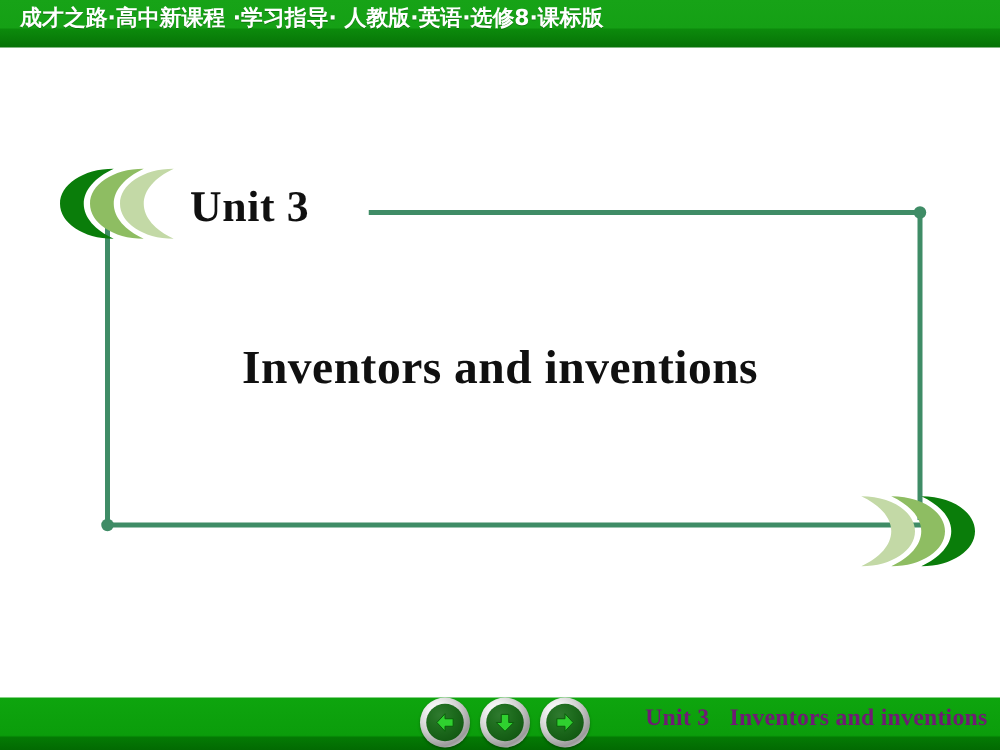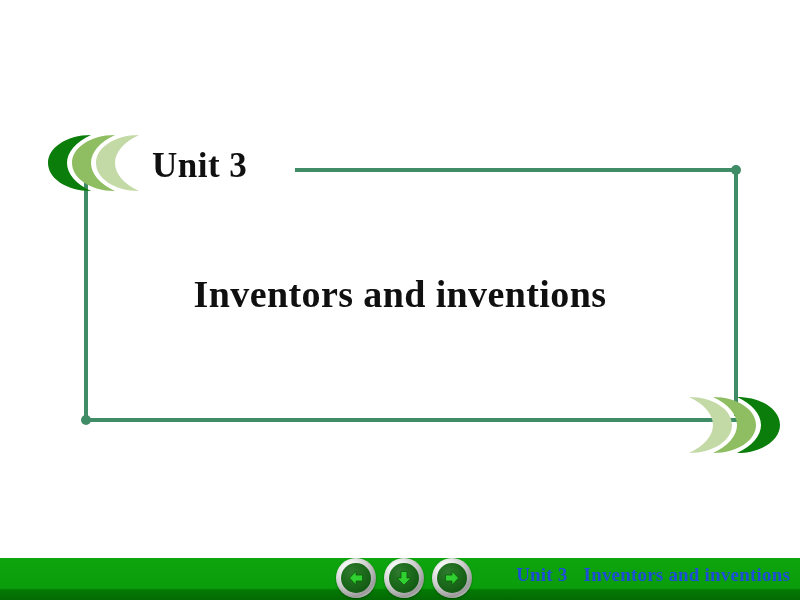--- a/index.html
+++ b/index.html
@@ -114,21 +114,21 @@
     background: linear-gradient(to bottom,
                 #0ea50e 0%, #0b9d0b 72%,
                 #047a04 76%, #026a02 100%);
   }
   .footer-title {
     position: absolute;
     right: 10px;
     top: 560px;
     height: 30px;
     line-height: 30px;
-    color: #1d4ed8;
+    color: #701a75;
     font-weight: bold;
     font-size: 19px;
     white-space: nowrap;
     letter-spacing: 0.2px;
   }
   .footer-title .unit-part { margin-right: 16px; }
 
   
   .nav-buttons {
     position: absolute;
@@ -167,20 +167,23 @@
   .btn-down { left: 48px; }
   .btn-next { left: 96px; }
 
   .arrow-svg { display: block; }
 </style>
 </head>
 <body>
 
 <div class="slide">
 
+  <div class="header-bar">
+    <div class="header-title">成才之路·高中新课程 ·学习指导· 人教版·英语·选修8·课标版</div>
+  </div>
 
   <div class="frame-line frame-top"></div>
   <div class="frame-line frame-right"></div>
   <div class="frame-line frame-bottom"></div>
   <div class="frame-line frame-left"></div>
   <div class="frame-dot dot-tr"></div>
   <div class="frame-dot dot-bl"></div>
 
   <svg class="crescents crescents-left" viewBox="0 0 104 58">
     <path d="M55 1 C 30 1, 12 14, 12 29 C 12 44, 30 57, 55 57

